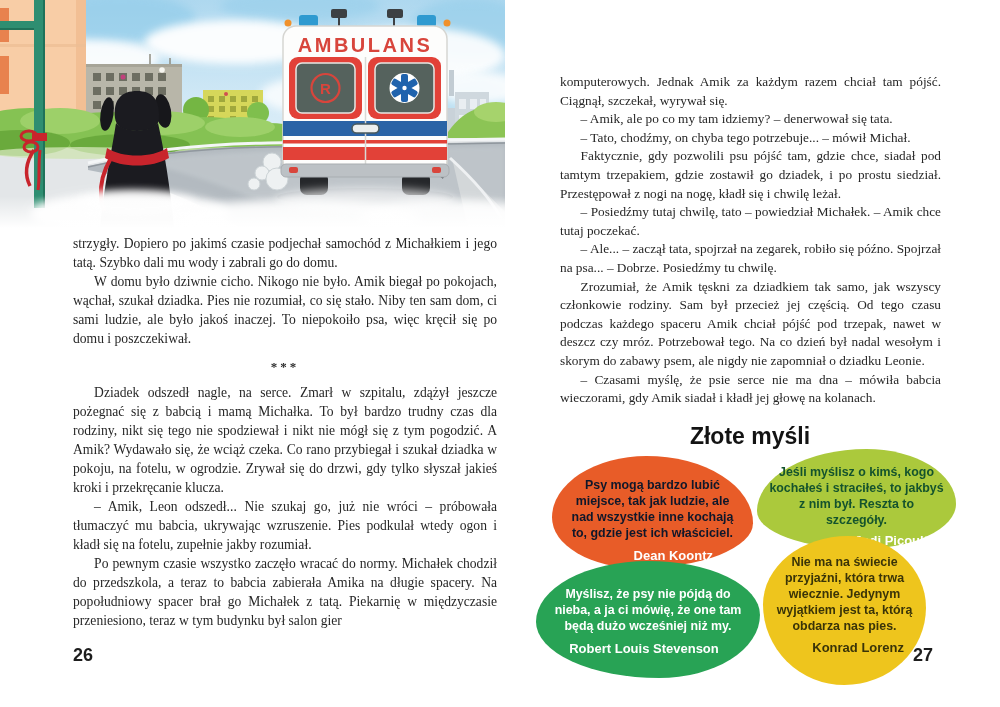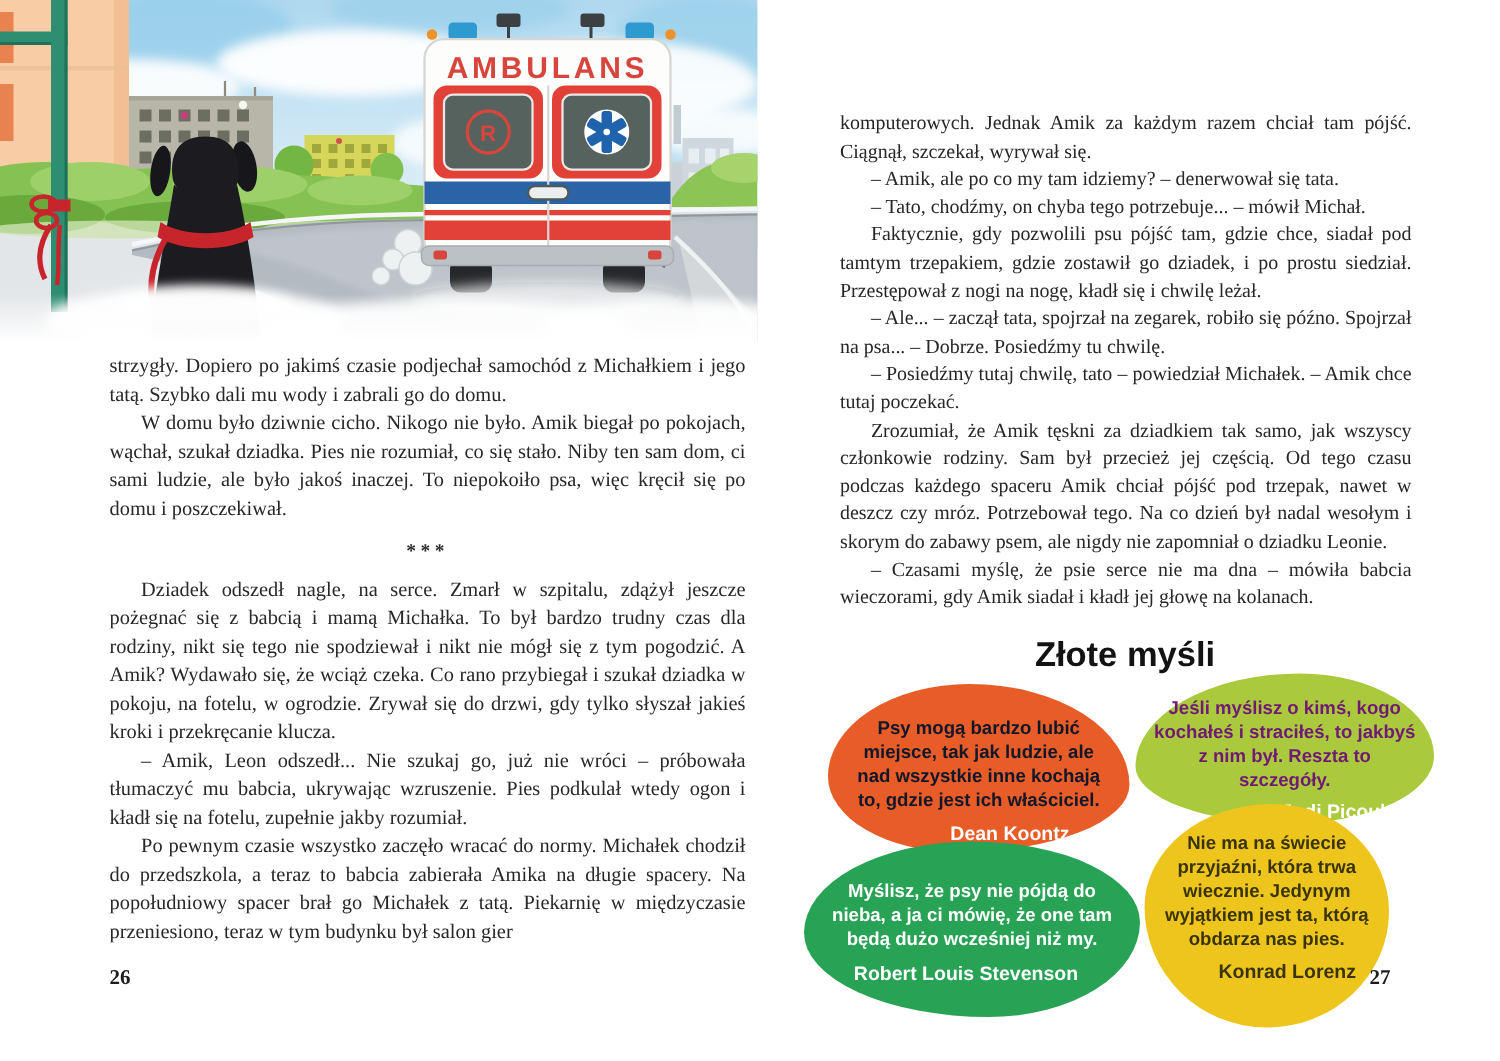--- a/index.html
+++ b/index.html
@@ -29,22 +29,22 @@
   .blob-1{left:757px;top:449px;width:199px;height:100px;padding:15px 12px 0;
           border-radius:55% 45% 48% 52% / 62% 55% 45% 38%;}
   .blob-1 .q-author{padding-right:16px;margin-top:5px;}
   .blob-2{left:536px;top:561px;width:224px;height:117px;padding:25px 14px 0;
           border-radius:50% 50% 45% 55% / 52% 46% 54% 48%;}
   .blob-2 .q-author{padding-right:8px;text-align:center;}
   .blob-3{left:763px;top:536px;width:163px;height:149px;padding:18px 10px 0;
           border-radius:52% 48% 50% 50% / 46% 48% 52% 54%;}
   .blob-3 .q-author{padding-right:12px;margin-top:6px;}
 
-  .page-num{position:absolute;font-family:Liberation Serif, serif;font-weight:700;
-            font-size:14px;color:#1d1d1d;}
+  .page-num{position:absolute;font-family:Liberation Sans, sans-serif;font-weight:700;
+            font-size:18px;color:#1d1d1d;}
   .pn-left{left:73px;top:645px;}
   .pn-right{left:913px;top:645px;}
 </style>
 </head>
 <body>
 
 <div class="spread">
 
   <svg class="illustration" width="505" height="228" viewBox="0 0 505 228">
     <defs>
@@ -268,35 +268,35 @@
     <p>– Amik, Leon odszedł... Nie szukaj go, już nie wróci – próbowała tłumaczyć mu babcia, ukrywając wzruszenie. Pies podkulał wtedy ogon i kładł się na fotelu, zupełnie jakby rozumiał.</p>
     <p>Po pewnym czasie wszystko zaczęło wracać do normy. Michałek chodził do przedszkola, a teraz to babcia zabierała Amika na długie spacery. Na popołudniowy spacer brał go Michałek z tatą. Piekarnię w międzyczasie przeniesiono, teraz w tym budynku był salon gier</p>
   </div>
   <div class="page-num pn-left">26</div>
 
   <div class="text-col right-col">
     <p class="cont">komputerowych. Jednak Amik za każdym razem chciał tam pójść. Ciągnął, szczekał, wyrywał się.</p>
     <p>– Amik, ale po co my tam idziemy? – denerwował się tata.</p>
     <p>– Tato, chodźmy, on chyba tego potrzebuje... – mówił Michał.</p>
     <p>Faktycznie, gdy pozwolili psu pójść tam, gdzie chce, siadał pod tamtym trzepakiem, gdzie zostawił go dziadek, i po prostu siedział. Przestępował z nogi na nogę, kładł się i chwilę leżał.</p>
+    <p>– Posiedźmy tutaj chwilę, tato – powiedział Michałek. – Amik chce tutaj poczekać.</p>
     <p>– Ale... – zaczął tata, spojrzał na zegarek, robiło się późno. Spojrzał na psa... – Dobrze. Posiedźmy tu chwilę.</p>
-    <p>– Posiedźmy tutaj chwilę, tato – powiedział Michałek. – Amik chce tutaj poczekać.</p>
     <p>Zrozumiał, że Amik tęskni za dziadkiem tak samo, jak wszyscy członkowie rodziny. Sam był przecież jej częścią. Od tego czasu podczas każdego spaceru Amik chciał pójść pod trzepak, nawet w deszcz czy mróz. Potrzebował tego. Na co dzień był nadal wesołym i skorym do zabawy psem, ale nigdy nie zapomniał o dziadku Leonie.</p>
     <p>– Czasami myślę, że psie serce nie ma dna – mówiła babcia wieczorami, gdy Amik siadał i kładł jej głowę na kolanach.</p>
   </div>
 
   <div class="gt-title">Złote myśli</div>
 
   <div class="blob blob-0" style="background: rgb(232, 92, 40);">
     <div class="q-text" style="color: #0f172a;">Psy mogą bardzo lubić miejsce, tak jak ludzie, ale nad wszystkie inne kochają to, gdzie jest ich właściciel.</div>
     <div class="q-author" style="color: #ffffff;">Dean Koontz</div>
   </div>
 
   <div class="blob blob-1" style="background: rgb(171, 201, 60);">
-    <div class="q-text" style="color: #701a75; text-align: center;">Jeśli myślisz o kimś, kogo kochałeś i straciłeś, to jakbyś z nim był. Reszta to szczegóły.</div>
+    <div class="q-text" style="color: #14532d; text-align: center;">Jeśli myślisz o kimś, kogo kochałeś i straciłeś, to jakbyś z nim był. Reszta to szczegóły.</div>
     <div class="q-author" style="color: rgb(255, 255, 255);">Jodi Picoult</div>
   </div>
 
   <div class="blob blob-3" style="background: rgb(238, 197, 29);">
     <div class="q-text" style="color: rgb(58, 52, 8);">Nie ma na świecie przyjaźni, która trwa wiecznie. Jedynym wyjątkiem jest ta, którą obdarza nas pies.</div>
     <div class="q-author" style="color: rgb(58, 52, 8);">Konrad Lorenz</div>
   </div>
 
   <div class="blob blob-2" style="background: rgb(40, 163, 85);">
     <div class="q-text" style="color: rgb(255, 255, 255);">Myślisz, że psy nie pójdą do nieba, a ja ci mówię, że one tam będą dużo wcześniej niż my.</div>

